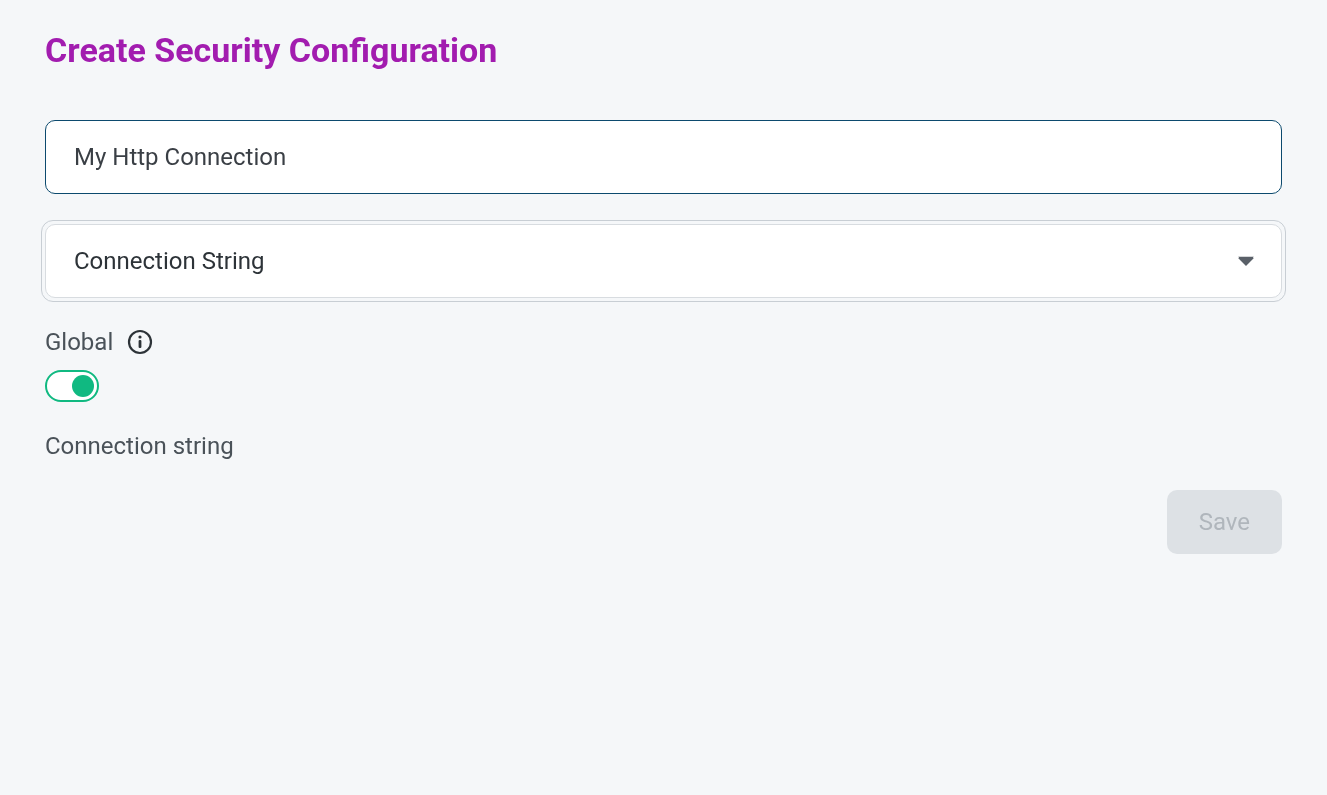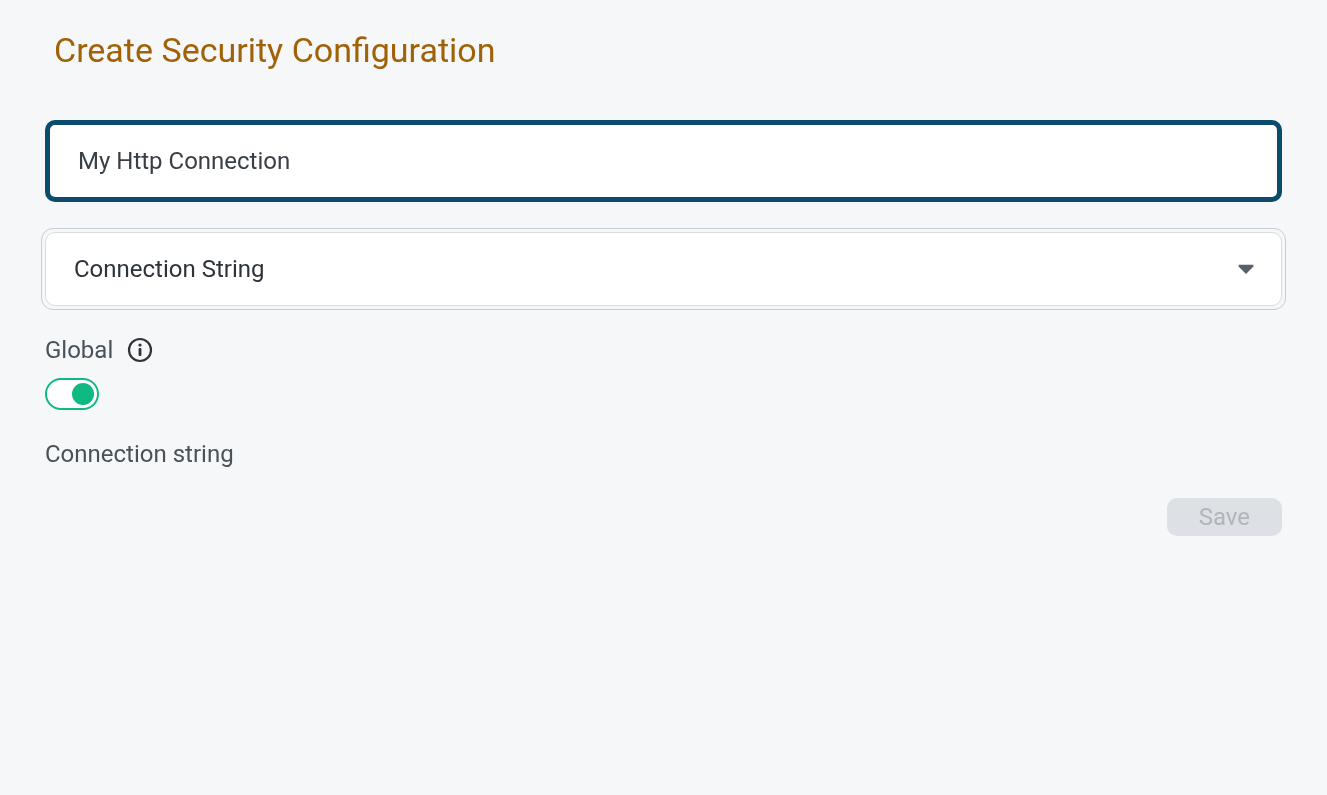--- a/index.html
+++ b/index.html
@@ -8,40 +8,39 @@
       padding: 0;
     }
     body {
       font-family: -apple-system, BlinkMacSystemFont, 'Segoe UI', Roboto, sans-serif;
       background: #f5f7f9;
       padding: 30px 45px;
       color: #3a3f45;
     }
     .page-title {
       font-size: 34px;
-      font-weight: 400;
-      color: #a16207;
+      font-weight: 700;
+      color: #a21caf;
       margin-bottom: 50px;
-      margin-left: 9px;
     }
     .form-group {
       margin-bottom: 30px;
     }
     .form-label {
       display: block;
       font-size: 24px;
       color: #4a5259;
       margin-bottom: 18px;
       font-weight: 400;
     }
     .form-input {
       width: 100%;
       padding: 22px 28px;
       font-size: 24px;
-      border: 5px solid #0c4a6e;
+      border: 1px solid #0c4a6e;
       border-radius: 10px;
       background: #ffffff;
       color: #3a3f45;
       outline: none;
       font-family: inherit;
     }
     .form-input::placeholder {
       color: #a8b0b8;
     }
     .select-wrapper {
@@ -112,21 +111,21 @@
       height: 22px;
       background: #10b981;
       border-radius: 50%;
     }
     .button-row {
       display: flex;
       justify-content: flex-end;
       margin-top: 20px;
     }
     .save-button {
-      padding: 5px 32px;
+      padding: 18px 32px;
       font-size: 24px;
       background: #dde1e5;
       color: #b0b6bc;
       border: none;
       border-radius: 10px;
       cursor: pointer;
       font-family: inherit;
     }
   </style>
 </head>

